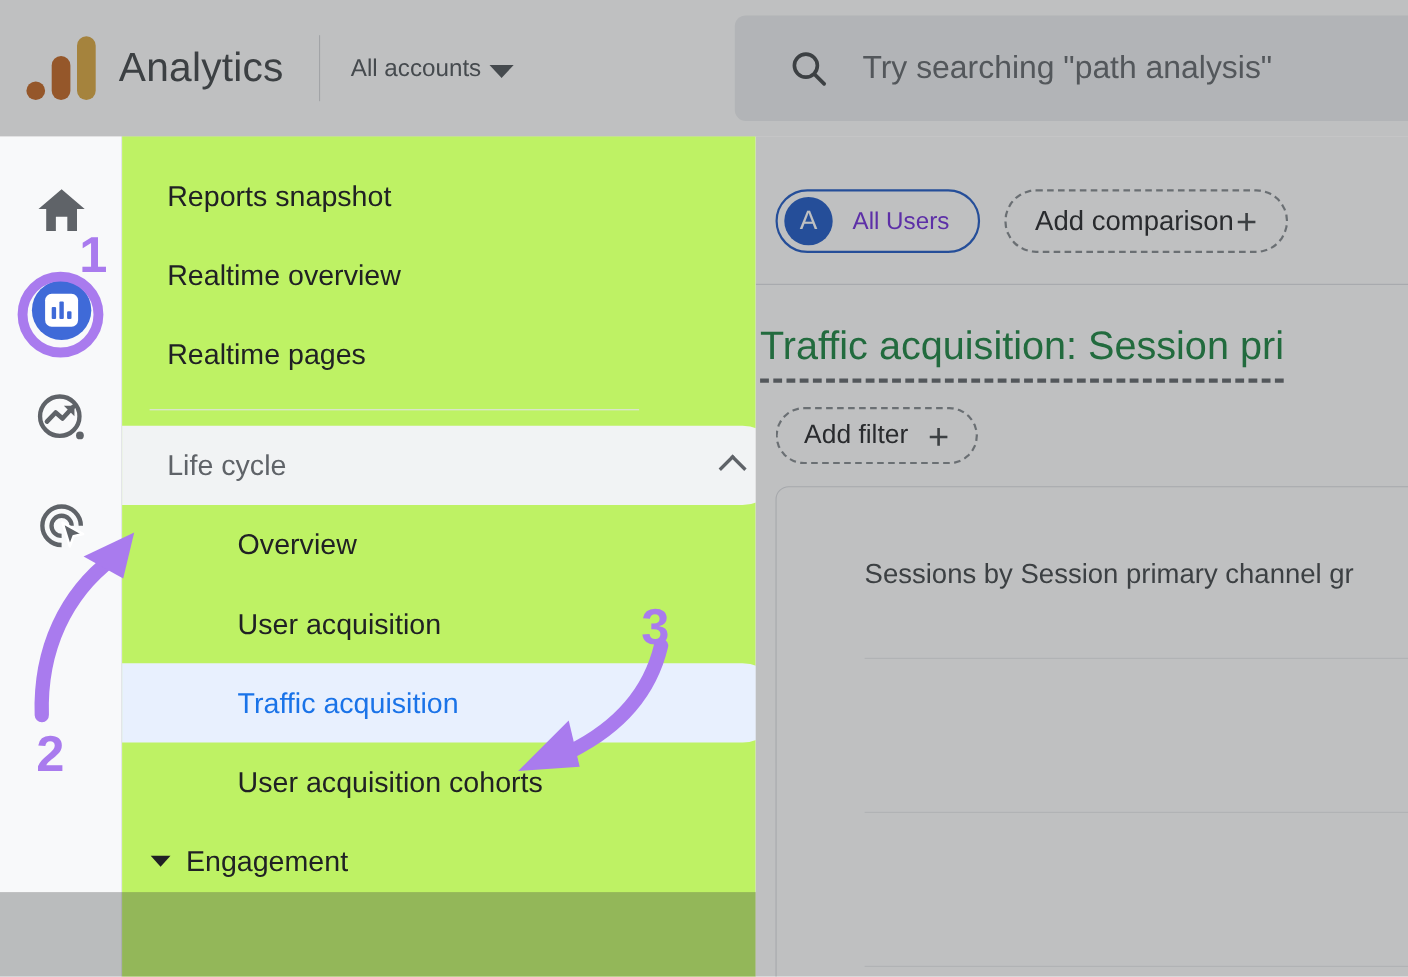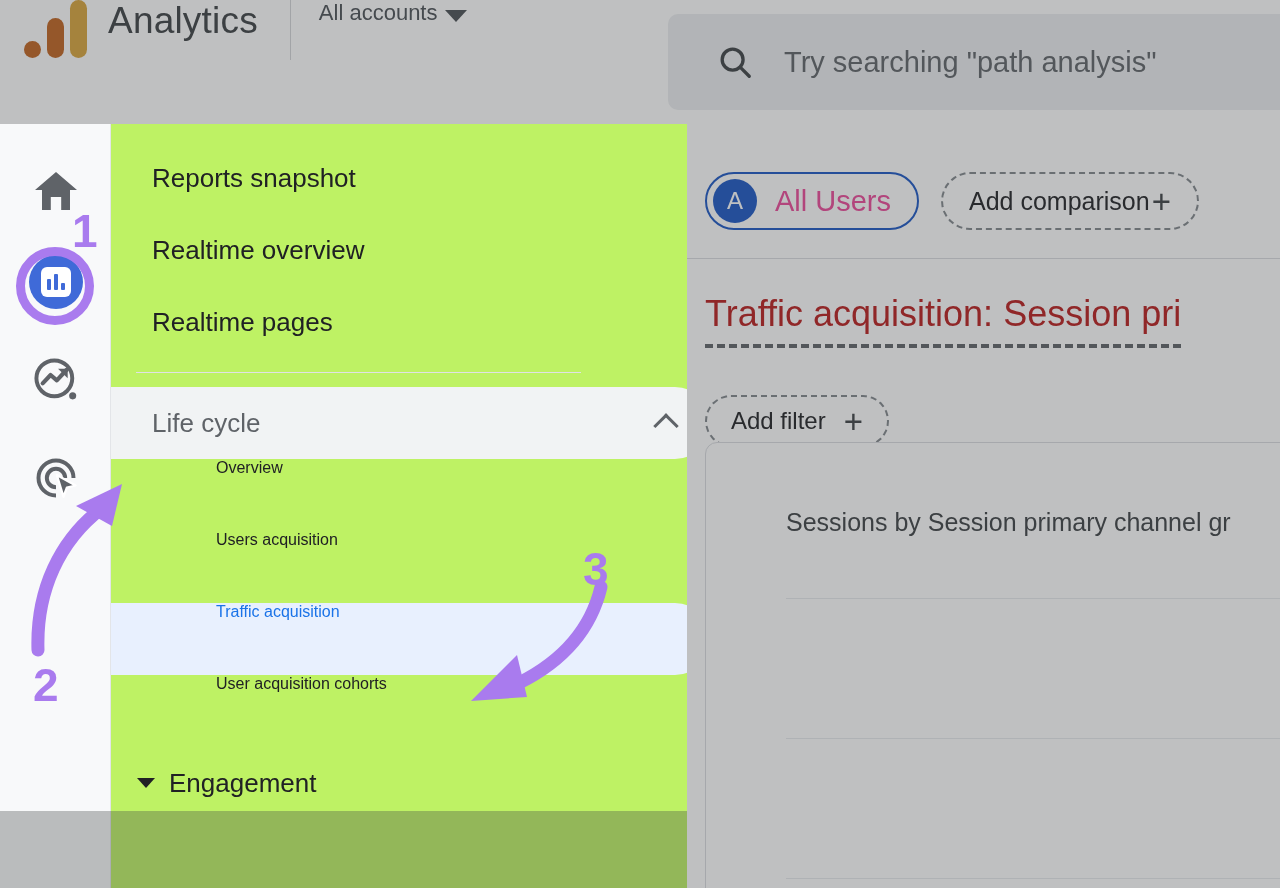--- a/index.html
+++ b/index.html
@@ -11,21 +11,21 @@
   }
 
   #root { position: relative; width: 1280px; height: 888px; background: #ffffff; }
 
   
   .app { position: absolute; inset: 0; background: #fff; }
 
   
   .topbar {
     position: absolute; left: 0; top: 0; width: 1280px; height: 124px;
-    background: #ffffff; display: flex; align-items: flex-start;
+    background: #ffffff; display: flex; align-items: center;
   }
   .ga-logo { margin-left: 22px; width: 66px; height: 58px; position: relative; }
   .ga-bar { position: absolute; bottom: 0; border-radius: 20px; }
   .ga-b1 { left: 2px;  width: 17px;  height: 17px; background: #C0631F; border-radius: 50%; }
   .ga-b2 { left: 25px; width: 17px;  height: 40px; background: #C0631F; }
   .ga-b3 { left: 48px; width: 17px;  height: 58px; background: #D9A43B; }
 
   .brand {
     font-size: 37px; color: #3c4043; letter-spacing: .2px;
     margin-left: 20px; font-weight: 400; white-space: nowrap;
@@ -90,61 +90,61 @@
     height: 72px; margin-right: -24px; display: flex; align-items: center;
     border-radius: 0 36px 36px 0; padding-left: 18px; font-size: 26px; color: #202124;
   }
   .sub-row.active-group { background: #e8eaed; }
   .tri {
     width: 0; height: 0; margin: 0 14px 0 8px; flex: none;
     border-left: 9px solid transparent; border-right: 9px solid transparent;
     border-top: 10px solid #202124;
   }
   .leaf {
-    height: 72px; margin-right: -24px; display: flex; 
-    border-radius: 0 36px 36px 0; padding-left: 105px; font-size: 16px; color: #202124;
+    height: 72px; margin-right: -24px; display: flex; align-items: center;
+    border-radius: 0 36px 36px 0; padding-left: 105px; font-size: 26px; color: #202124;
     white-space: nowrap;
   }
   .leaf.selected { background: #e8f0fe; color: #1a73e8; }
 
   .chev-up {
     width: 18px; height: 18px; border-left: 3px solid #5f6368; border-top: 3px solid #5f6368;
     transform: rotate(45deg); margin-bottom: -6px;
   }
 
   
   .content { position: absolute; left: 687px; top: 124px; right: 0; bottom: 0; background: #fff; }
   .chip-row { display: flex; align-items: center; padding: 48px 0 0 18px; }
   .chip-users {
     height: 58px; display: flex; align-items: center; border: 2px solid #1a56c4;
     border-radius: 32px; padding: 0 26px 0 6px; background: #fff;
   }
   .avatar-a {
     width: 44px; height: 44px; border-radius: 50%; background: #1a56c4; color: #fff;
     display: flex; align-items: center; justify-content: center; font-size: 24px; flex: none;
   }
-  .chip-users-label { margin-left: 18px; font-size: 29px; color: #ec4899; white-space: nowrap; }
+  .chip-users-label { margin-left: 18px; font-size: 22px; color: #6d28d9; white-space: nowrap; }
   .chip-dashed {
     height: 58px; margin-left: 22px; display: flex; align-items: center; gap: 2px;
     border: 2px dashed #80868b; border-radius: 32px; padding: 0 26px;
     font-size: 25px; color: #202124; white-space: nowrap; background: #fff;
   }
   .plus-ic { font-size: 33px; color: #3c4043; line-height: 1; font-weight: 300; }
   .hrule { height: 1px; background: #dadce0; margin-top: 28px; }
 
   .page-title {
-    margin: 34px 0 0 18px; font-size: 36px; color: #b91c1c;
+    margin: 34px 0 0 4px; font-size: 36px; color: #15803d;
     white-space: nowrap; display: inline-block;
     border-bottom: 4px dashed #5f6368; padding-bottom: 9px;
   }
   .filter-wrap { padding: 22px 0 0 18px; }
   .chip-filter {
     display: inline-flex; height: 52px; align-items: center; gap: 18px;
     border: 2px dashed #80868b; border-radius: 28px; padding: 0 24px;
-    font-size: 24px; color: #202124; background: #fff; margin-top: 25px;
+    font-size: 24px; color: #202124; background: #fff;
   }
 
   .card {
     position: absolute; left: 18px; top: 318px; right: -340px; bottom: -140px;
     border: 1px solid #dadce0; border-radius: 12px; background: #fff; overflow: hidden;
   }
   .card-title { font-size: 25px; color: #3c4043; padding: 65px 0 0 80px; white-space: nowrap; }
   .plot { position: absolute; left: 80px; right: 0; top: 155px; bottom: 0; }
   .gridline { position: absolute; left: 0; right: 0; height: 1px; background: #e8eaed; }
 
@@ -250,21 +250,21 @@
       <div class="group-row">
         <span>Life cycle</span>
         <span class="chev-up"></span>
       </div>
 
 
       <div class="leaf">
         <span>Overview</span>
       </div>
       <div class="leaf">
-        <span>Users acquisition</span>
+        <span>User acquisition</span>
       </div>
       <div class="leaf selected">
         <span>Traffic acquisition</span>
       </div>
       <div class="leaf">
         <span>User acquisition cohorts</span>
       </div>
 
       <div class="sub-row">
         <span class="tri"></span>

